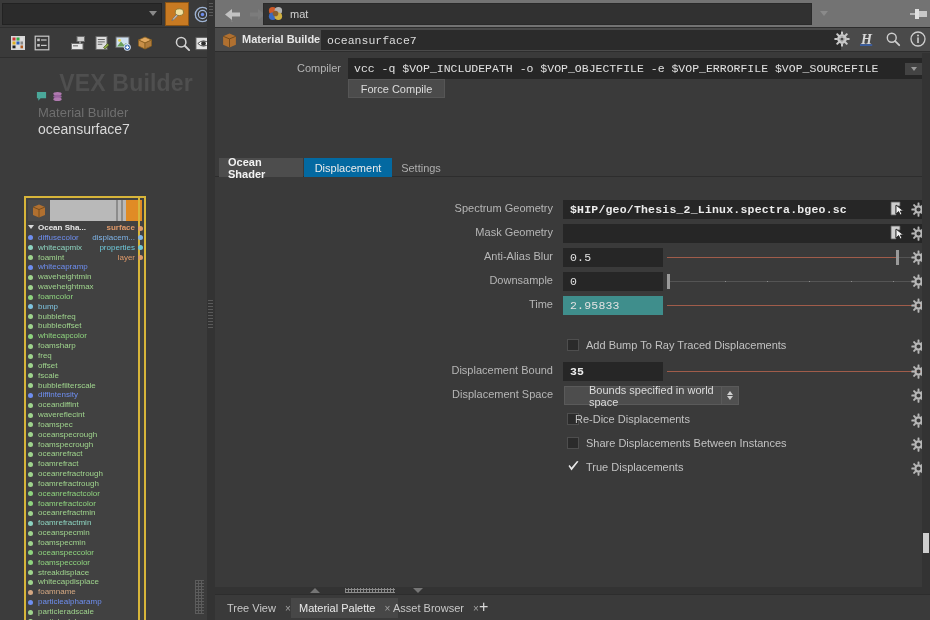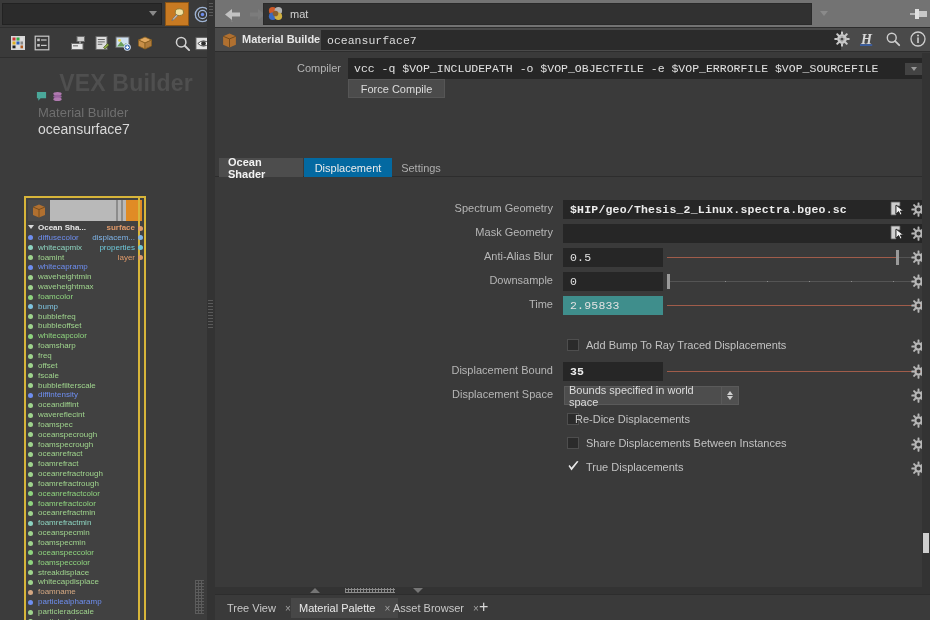--- a/index.html
+++ b/index.html
@@ -101,21 +101,21 @@
   .slider .tick{ position:absolute; top:0; width:1px; height:1px; background:#8d8d8d;}
 
   .gear{ position:absolute; right:3px; width:18px; height:18px; display:flex;align-items:center;justify-content:center;}
   .pickicon{ position:absolute; right:24px; width:17px; height:17px; display:flex;align-items:center;justify-content:center;}
 
   .cb{ position:absolute; width:12px; height:12px; background:#2b2b2b; border:1px solid #4e4e4e;}
   .cbtext{ position:absolute; font-size:11px; color:#c2c2c2;}
   .checkmark{ position:absolute; font-size:13px; color:#e4e4e4; line-height:12px;}
 
   .menu{ position:absolute; height:19px; background:#4d4d4d; border:1px solid #5a5a5a; display:flex; align-items:center; }
-  .menu .mtext{ font-size:11px; color:#dcdcdc; padding-left:4px; flex:1;}
+  .menu .mtext{ font-size:11px; color:#dcdcdc; padding-left:24px; flex:1;}
   .menu .marr{ width:17px; border-left:1px solid #5a5a5a; height:100%; background:#505050; display:flex;flex-direction:column;align-items:center;justify-content:center; gap:1px;}
 
   .hscroll{ position:absolute; left:0; bottom:26px; width:715px; height:7px; background:#333;}
   .hscroll .seg{ position:absolute; top:1px; height:5px;}
   .bottombar{ position:absolute; left:0; bottom:0; width:715px; height:26px; background:#3a3a3a; border-top:1px solid #2d2d2d;}
   .btab{ position:absolute; top:3px; height:20px; display:flex;align-items:center; font-size:11px; padding:0 8px;}
   .btab.act{ background:#474747; color:#eaeaea;}
   .btab .x{ margin-left:9px; font-size:10px; color:#a2a2a2;}
   .plusbtn{ position:absolute; top:4px; font-size:16px; color:#d8d8d8; line-height:16px;}
   .right-scroll{ position:absolute; right:0; top:53px; width:8px; bottom:33px; background:#333;}

